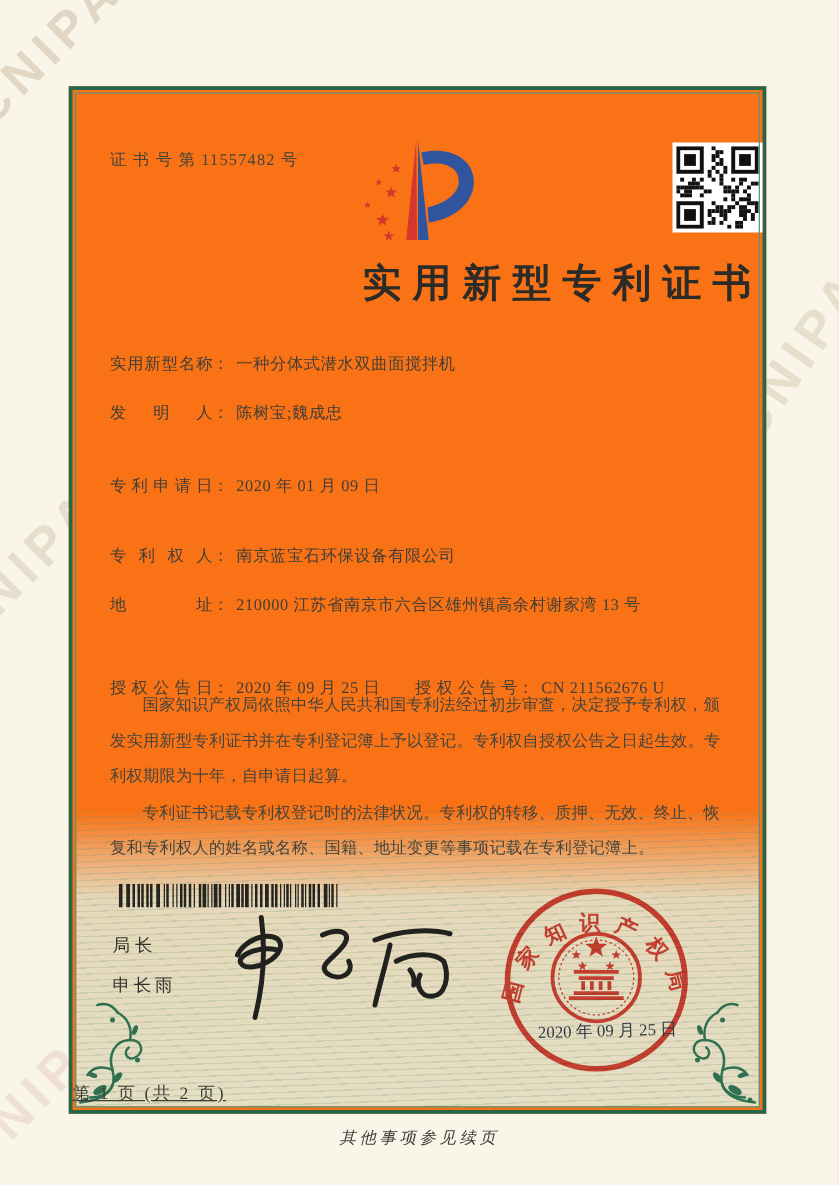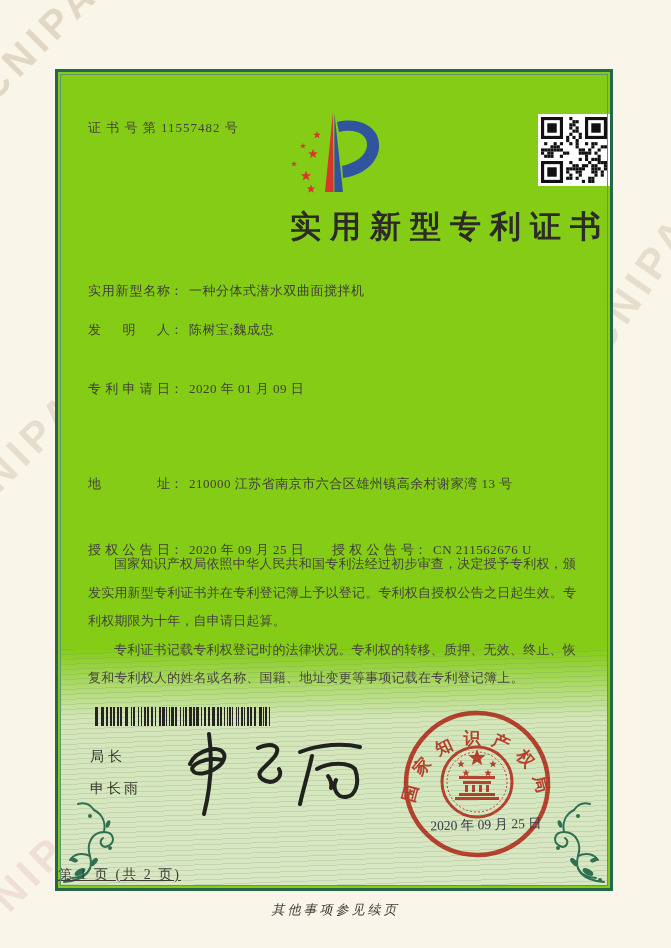--- a/index.html
+++ b/index.html
@@ -17,21 +17,21 @@
   }
   .wm1{left:-38px;top:18px;font-size:40px;opacity:.38;}
   .wm2{left:318px;top:120px;font-size:44px;opacity:.20;}
   .wm3{left:560px;top:260px;font-size:42px;opacity:.30;transform:rotate(-55deg);}
   .wm4{left:-60px;top:430px;font-size:42px;opacity:.30;}
   .wm5{left:250px;top:590px;font-size:40px;opacity:.12;}
   .wm6{left:-50px;top:850px;font-size:42px;opacity:.25;color:#d8a29a;}
   
   .frame{
     position:absolute;left:55px;top:69px;width:552px;height:816px;
-    border:3px solid #26664a;background:#84cc16;
+    border:3px solid #26664a;background:#f97316;
   }
   .frame::after{
     content:"";position:absolute;inset:2px;border:1px solid #5d9476;pointer-events:none;
   }
   .guilloche{
     position:absolute;left:3px;right:3px;bottom:3px;height:236px;
     background:
       repeating-linear-gradient(178deg, rgba(104,142,116,.20) 0 1px, rgba(104,142,116,0) 1px 5px),
       linear-gradient(180deg, rgba(232,238,222,0) 0, rgba(226,234,214,.85) 70px, rgba(226,234,214,.9) 100%);
   }
@@ -258,20 +258,23 @@
 
     <div class="frow r0">
       <span class="flabel">实用新型名称</span><span class="fcolon">：</span><span class="fvalue">一种分体式潜水双曲面搅拌机</span>
     </div>
     <div class="frow r1">
       <span class="flabel">发明人</span><span class="fcolon">：</span><span class="fvalue">陈树宝;魏成忠</span>
     </div>
     <div class="frow r3">
       <span class="flabel">专利申请日</span><span class="fcolon">：</span><span class="fvalue">2020 年 01 月 09 日</span>
     </div>
+    <div class="frow r4">
+      <span class="flabel">专利权人</span><span class="fcolon">：</span><span class="fvalue">南京蓝宝石环保设备有限公司</span>
+    </div>
     <div class="frow r5">
       <span class="flabel">地址</span><span class="fcolon">：</span><span class="fvalue">210000 江苏省南京市六合区雄州镇高余村谢家湾 13 号</span>
     </div>
     <div class="frow r6">
       <span class="flabel">授权公告日</span><span class="fcolon">：</span><span class="fvalue">2020 年 09 月 25 日</span>
       <span class="grant-no-group">
         <span class="flabel">授权公告号</span><span class="fcolon">：</span><span class="fvalue">CN 211562676 U</span>
       </span>
     </div>
 

